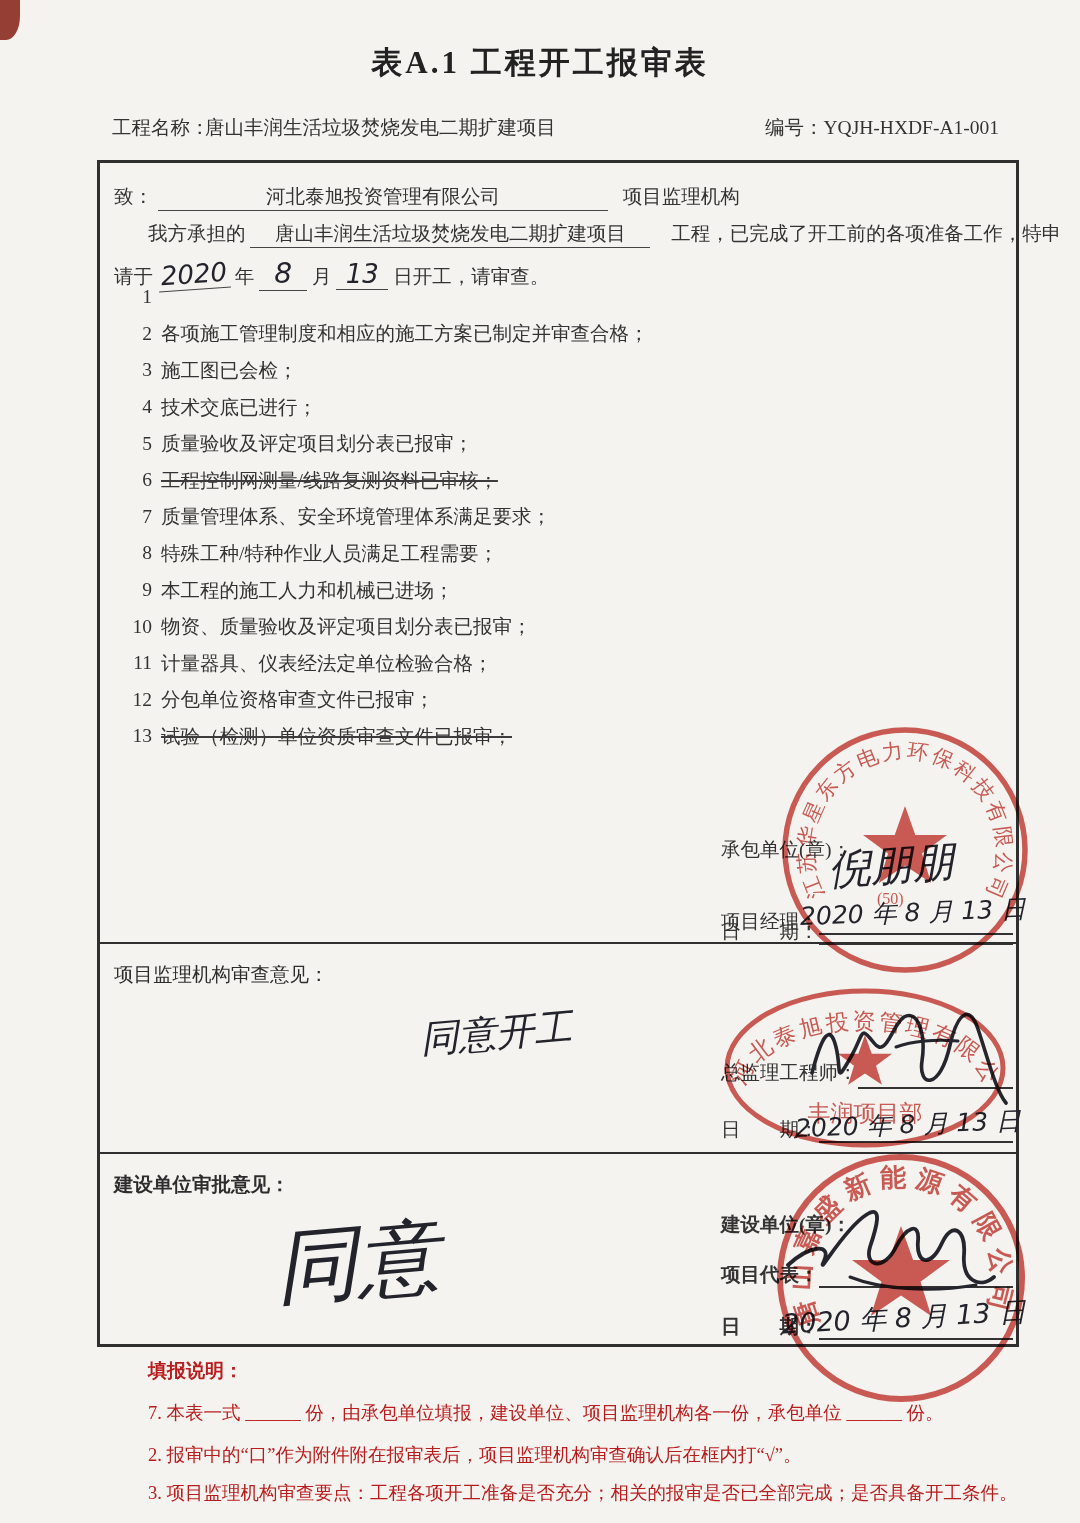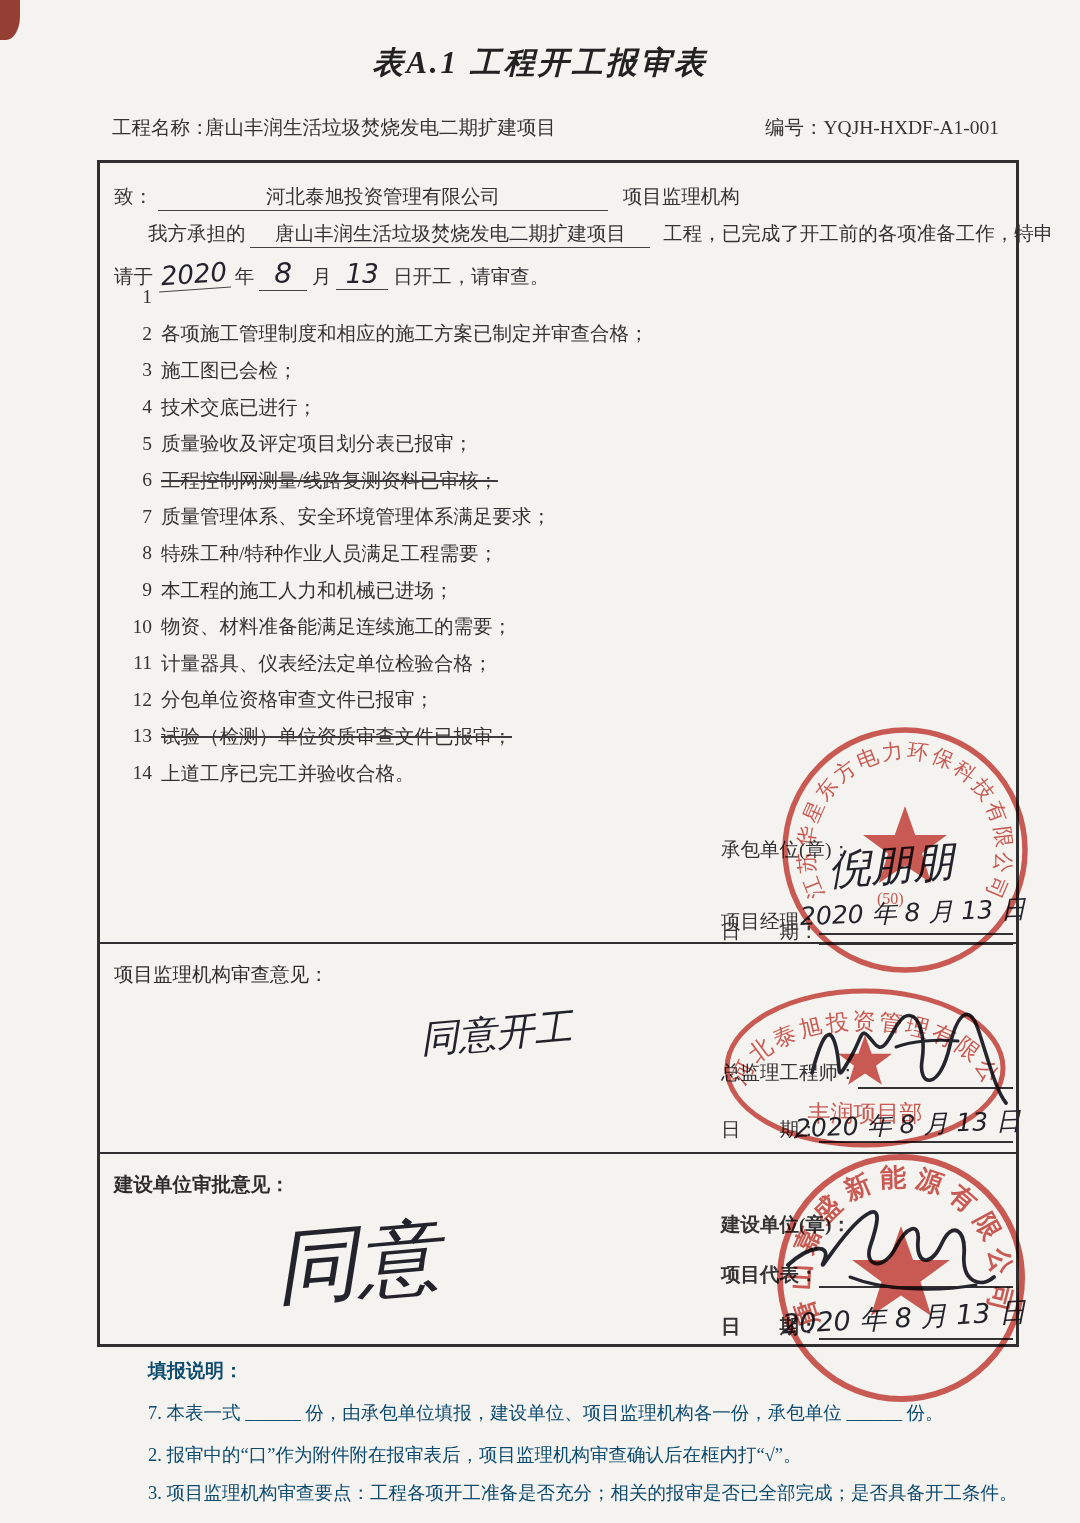--- a/index.html
+++ b/index.html
@@ -5,21 +5,21 @@
   html,body{margin:0;padding:0;background:#e8e7e4;}
   .page{
     position:relative;width:1080px;height:1523px;margin:0 auto;
     background:#f4f3f0;overflow:hidden;
     font-family:"Liberation Serif","DejaVu Serif",serif;
     color:#333;
   }
   .abs{position:absolute;}
   .title{
     left:0;top:42px;width:100%;text-align:center;
-    font-size:31px;font-weight:700;letter-spacing:3px;color:#222;font-style:italic;
+    font-size:31px;font-weight:700;letter-spacing:3px;color:#222;
   }
   .meta{left:0;top:114px;width:100%;font-size:19.5px;}
   .meta .lbl{position:absolute;left:112px;top:0;}
   .meta .val{position:absolute;left:205px;top:0;}
   .meta .num{position:absolute;left:765px;top:0;}
   .formbox{
     left:97px;top:160px;width:922px;height:1187px;
     border:3px solid #2f2f2f;box-sizing:border-box;background:transparent;
   }
   .divider{position:absolute;left:0;width:100%;height:0;border-top:2.5px solid #2f2f2f;}
@@ -35,21 +35,21 @@
   .check-item .txt{margin-left:9px;}
   .check-item.struck .txt{text-decoration:line-through;text-decoration-thickness:2px;text-decoration-color:#3c3c3c;}
   .sigrow{position:absolute;left:621px;width:292px;height:32px;display:flex;align-items:flex-end;font-size:19.5px;white-space:nowrap;}
   .sigrow .sigline{flex:1;border-bottom:2px solid #333;height:100%;}
   .sec-title{position:absolute;left:14px;font-size:19.5px;font-weight:400;color:#2d2d2d;}
   .opinion{position:absolute;transform:rotate(-5deg);}
   .stamp{position:absolute;mix-blend-mode:multiply;opacity:.85;pointer-events:none;}
   .stamp text{fill:#c9423a;}
   .stamp .ring-border{fill:none;stroke:#c9423a;}
   .ring-text{font-family:"Liberation Serif","DejaVu Serif",serif;}
-  .notes{position:absolute;left:148px;top:1358px;width:872px;font-size:18.5px;color:#0c4a6e;}
+  .notes{position:absolute;left:148px;top:1358px;width:872px;font-size:18.5px;color:#b91c1c;}
   .notes .ntitle{font-weight:700;font-size:19px;}
   .note-item{position:absolute;left:0;white-space:nowrap;}
   .corner-smudge{left:0;top:0;width:20px;height:40px;background:#8b2a1f;border-bottom-right-radius:70% 60%;opacity:.9;}
   .sigscribble{position:absolute;pointer-events:none;}
 </style>
 </head>
 <body>
 
 <div class="page">
 
@@ -67,21 +67,21 @@
 
     <div class="line" style="left:14px;top:20px;">
       <span>致：</span>
       <span class="ul" style="width:450px;">河北泰旭投资管理有限公司</span>
       <span style="margin-left:10px;">项目监理机构</span>
     </div>
 
     <div class="line" style="left:48px;top:57px;">
       <span>我方承担的</span>
       <span class="ul" style="width:400px;">唐山丰润生活垃圾焚烧发电二期扩建项目</span>
-      <span style="margin-left:8px;font-family:Liberation Mono, monospace;">工程，已完成了开工前的各项准备工作，特申</span>
+      <span style="margin-left:16px;font-family:Liberation Mono, monospace;">工程，已完成了开工前的各项准备工作，特申</span>
     </div>
 
     <div class="line" style="left:14px;top:94px;">
       <span>请于</span>
       <span class="ul hand" style="width:72px;font-size:26px;transform:rotate(-4deg);">2020</span>
       <span>年</span>
       <span class="ul hand" style="width:48px;font-size:28px;">8</span>
       <span>月</span>
       <span class="ul hand" style="width:52px;font-size:26px;">13</span>
       <span>日开工，请审查。</span>
@@ -118,37 +118,33 @@
         <div class="check-item">
           <span class="num">8</span>
           <span class="txt">特殊工种/特种作业人员满足工程需要；</span>
         </div>
         <div class="check-item">
           <span class="num">9</span>
           <span class="txt">本工程的施工人力和机械已进场；</span>
         </div>
         <div class="check-item">
           <span class="num">10</span>
-          <span class="txt">物资、材料准备能满足连续施工的需要；</span>
+          <span class="txt">物资、质量验收及评定项目划分表已报审；</span>
         </div>
         <div class="check-item">
           <span class="num">11</span>
           <span class="txt">计量器具、仪表经法定单位检验合格；</span>
         </div>
         <div class="check-item">
           <span class="num">12</span>
           <span class="txt">分包单位资格审查文件已报审；</span>
         </div>
         <div class="check-item struck">
           <span class="num">13</span>
           <span class="txt">试验（检测）单位资质审查文件已报审；</span>
-        </div>
-        <div class="check-item">
-          <span class="num">14</span>
-          <span class="txt">上道工序已完工并验收合格。</span>
         </div>
       </div>
 
     <div class="sigrow" style="top:668px;">
       <span>承包单位(章)：</span>
     </div>
     <div class="sigrow" style="top:710px;margin-top:30px;">
       <span>项目经理：</span>
       <span class="sigline"></span>
     </div>

